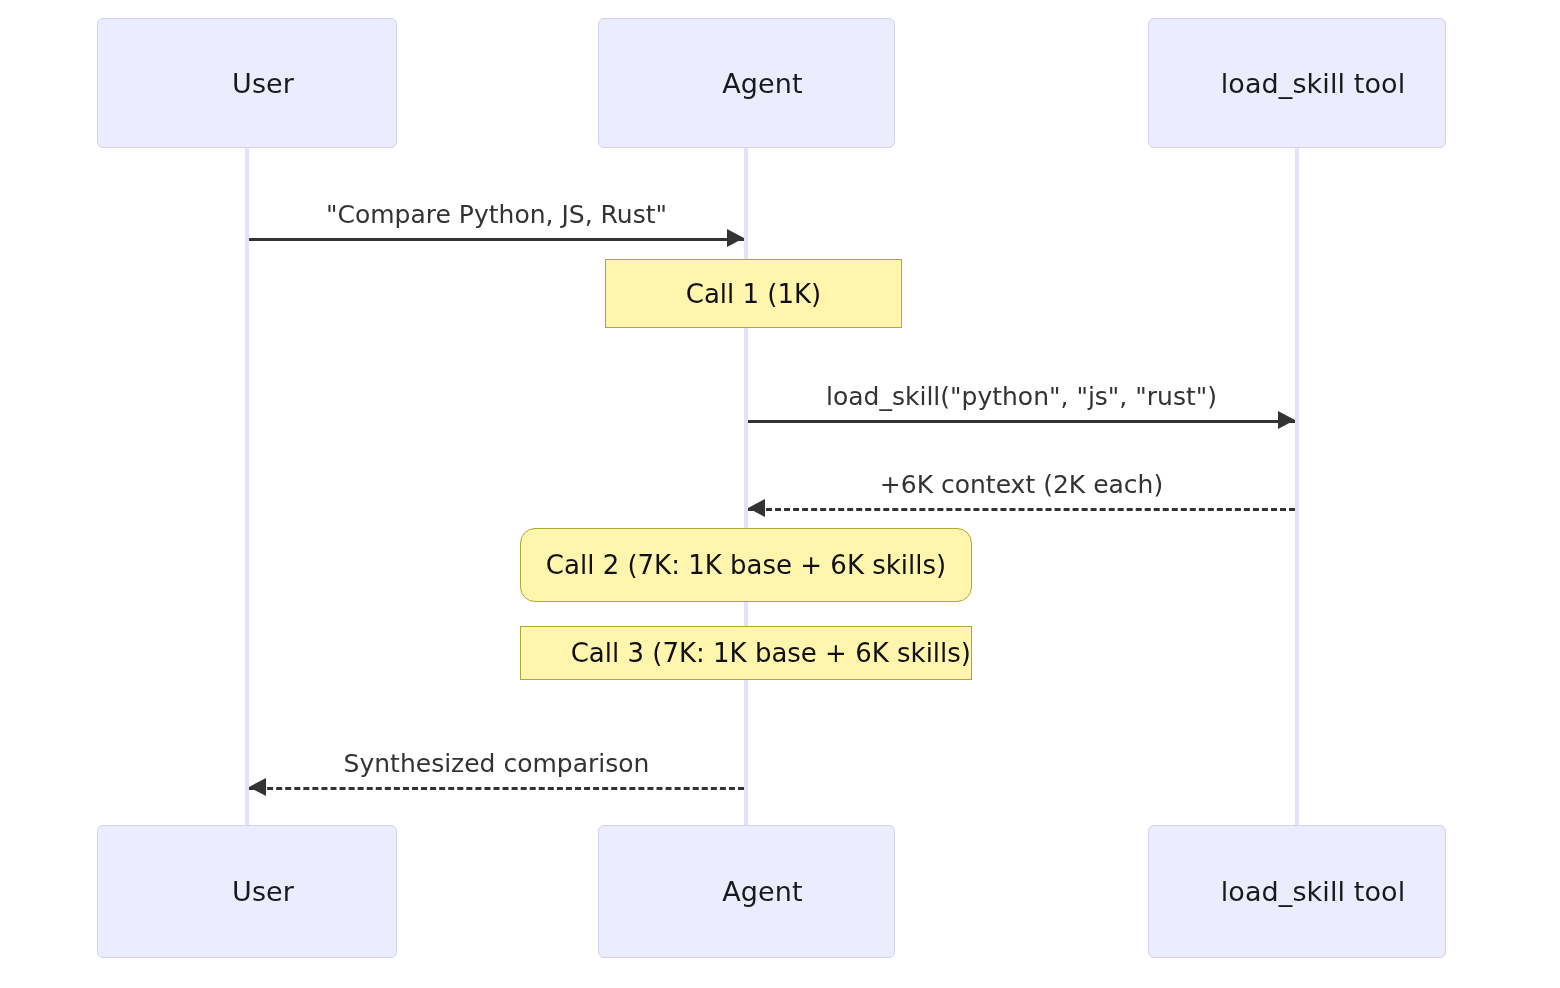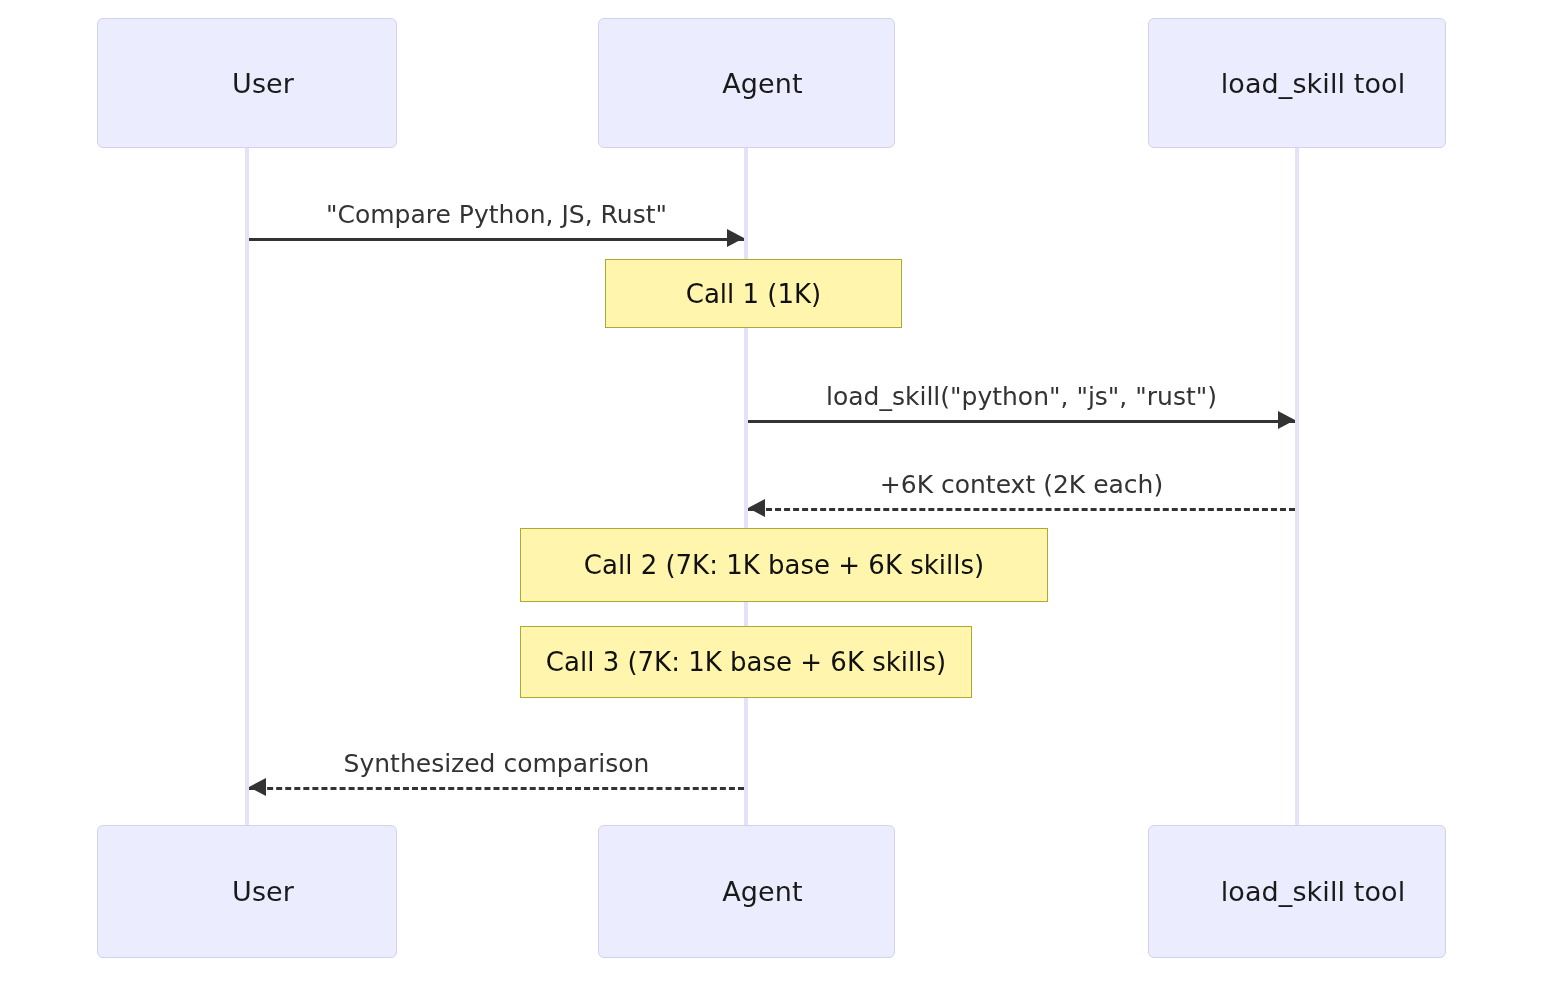--- a/index.html
+++ b/index.html
@@ -147,24 +147,24 @@
         <div class="msg-line dashed" style="width: 495px;"></div>
         <div class="msg-head left" style="left: 0px;"></div>
         <div class="msg-label">Synthesized comparison</div>
       </div>
     </div>
 
   <div id="notes">
       <div class="note" style="left: 597px; top: 259px; width: 297px; height: 69px; margin-left: 8px;">
         <span class="note-label">Call 1 (1K)</span>
       </div>
-      <div class="note" style="left: 520px; top: 528px; width: 528px; height: 74px;">
+      <div class="note" style="left: 520px; top: 528px; width: 452px; height: 74px; border-radius: 15px;">
         <span class="note-label">Call 2 (7K: 1K base + 6K skills)</span>
       </div>
-      <div class="note" style="left: 520px; top: 626px; width: 452px; height: 72px;">
+      <div class="note" style="left: 520px; top: 626px; width: 452px; height: 54px; justify-content: flex-end;">
         <span class="note-label">Call 3 (7K: 1K base + 6K skills)</span>
       </div>
     </div>
 
   <div id="actors-bottom">
       <div class="actor-box" style="left: 97px; width: 300px; top: 825px; height: 133px;">
         <span class="actor-label">User</span>
       </div>
       <div class="actor-box" style="left: 598px; width: 297px; top: 825px; height: 133px;">
         <span class="actor-label">Agent</span>

